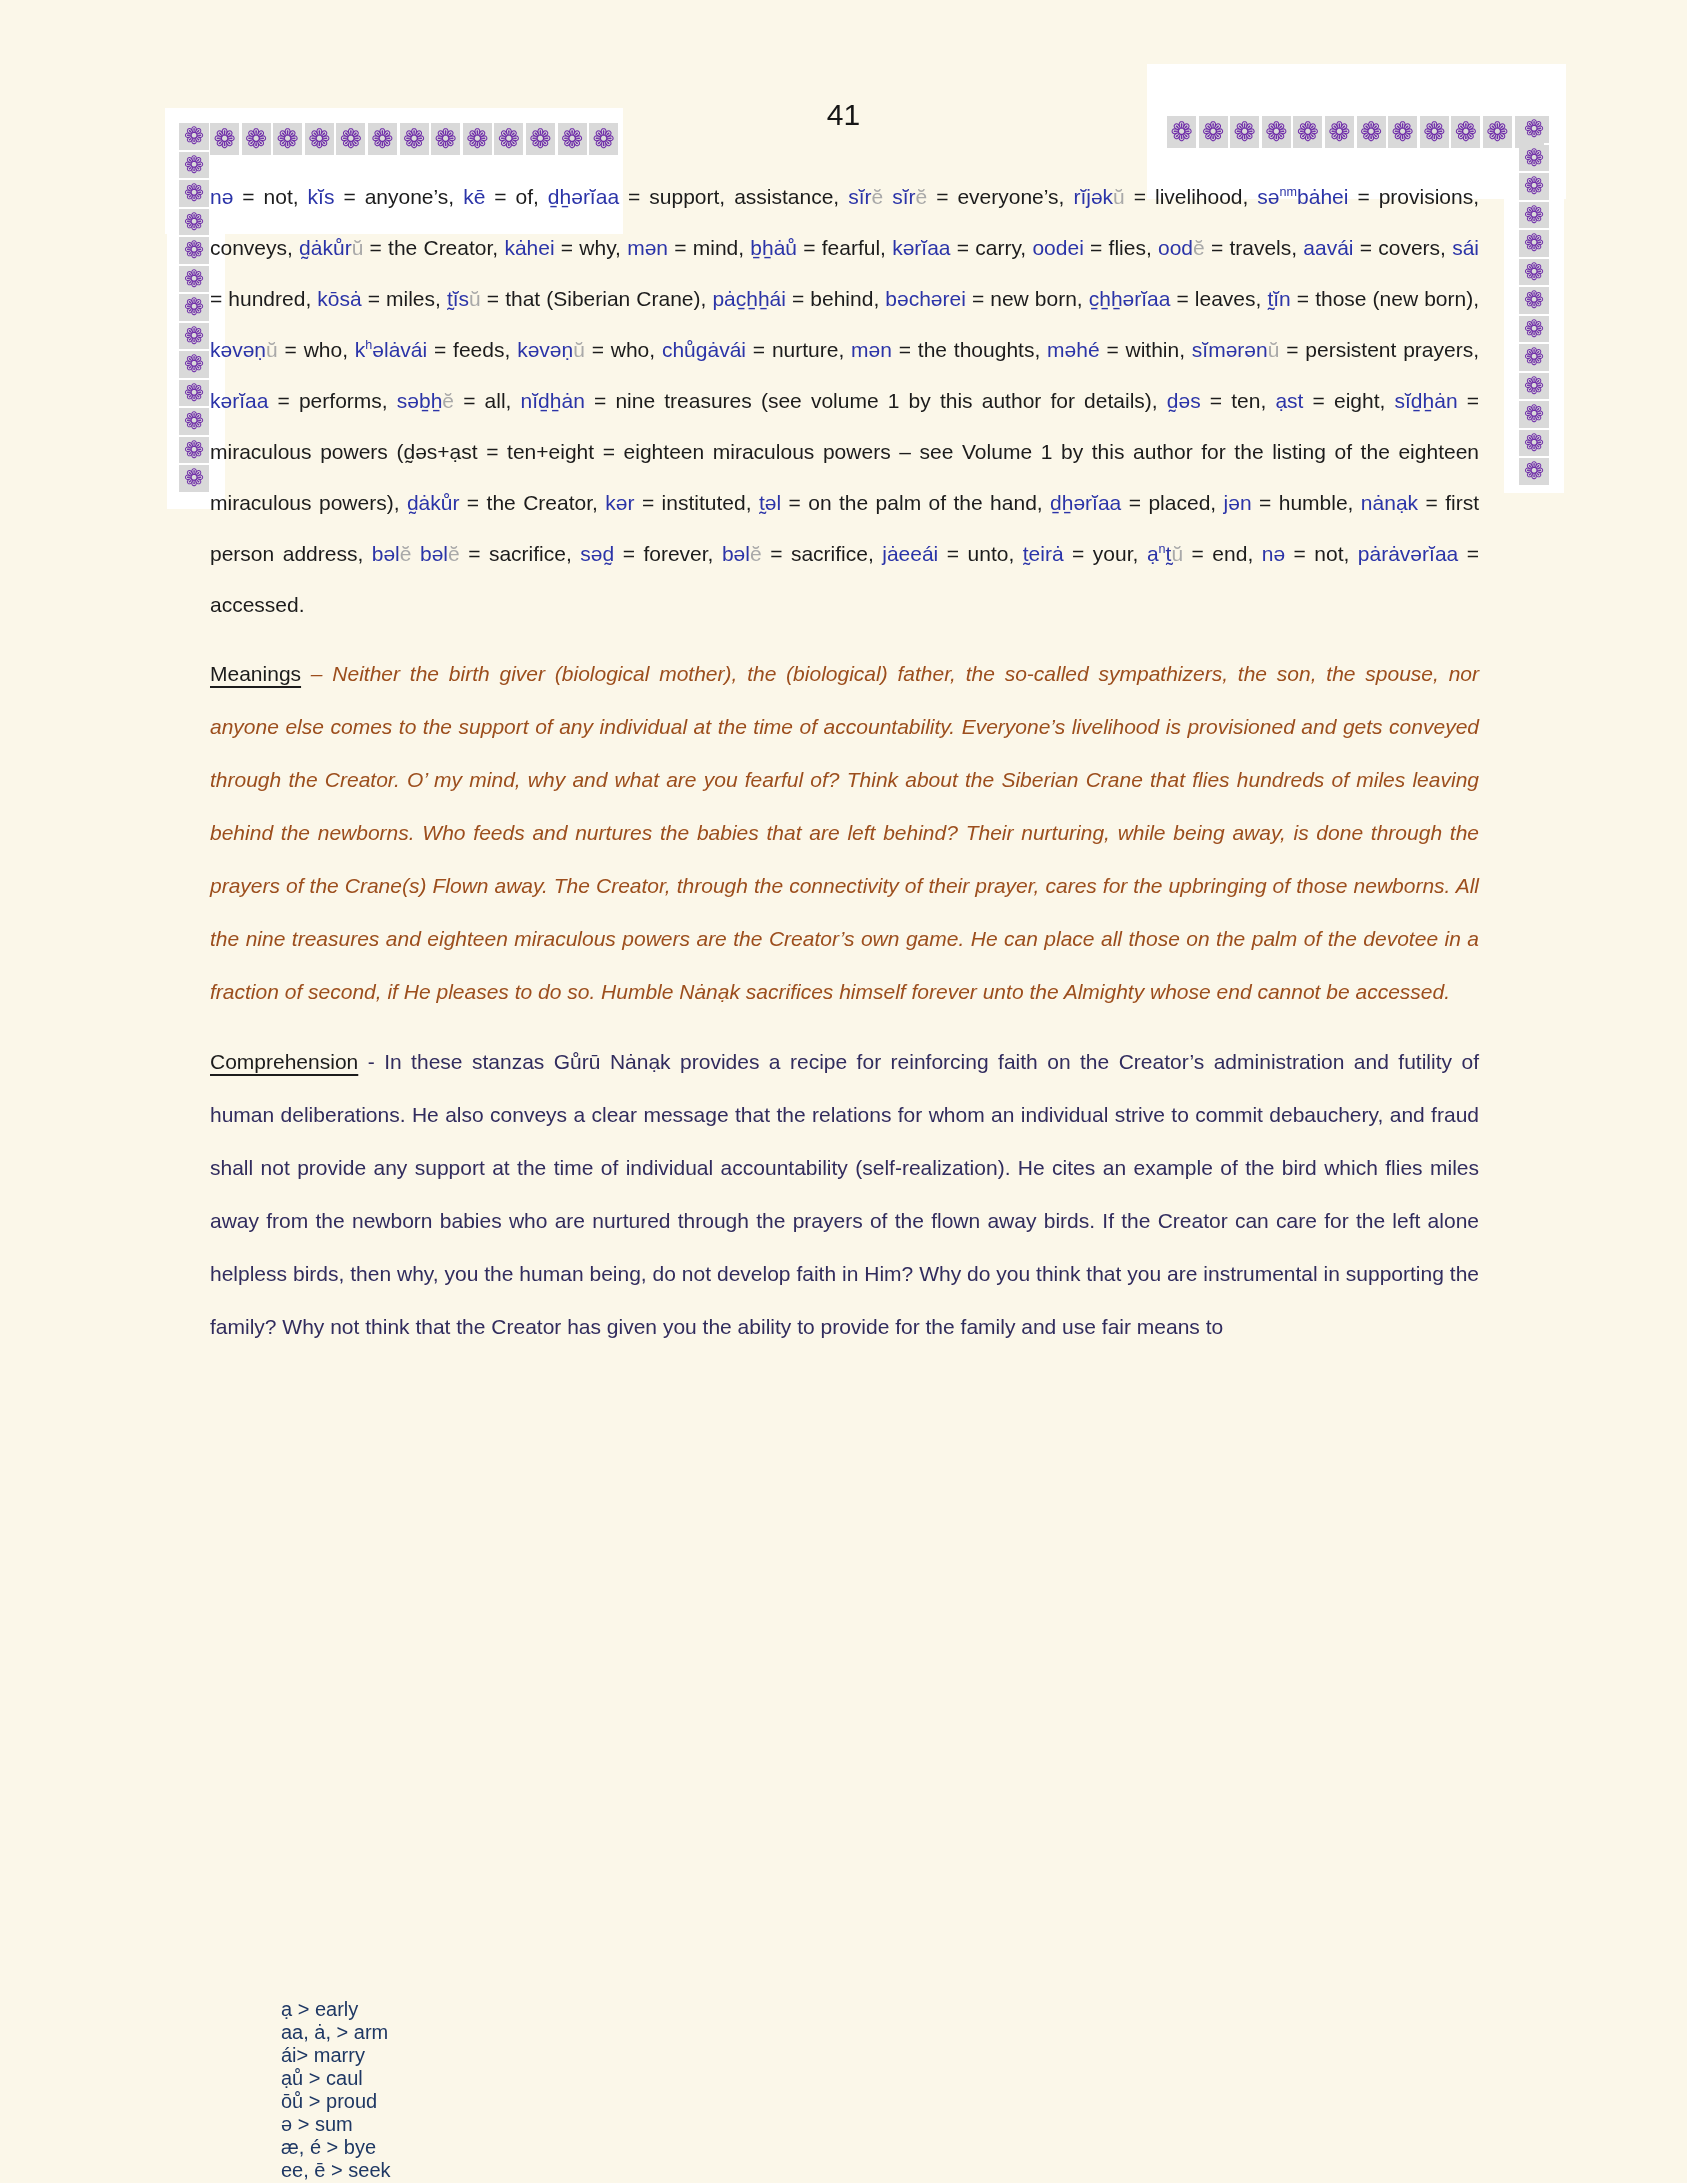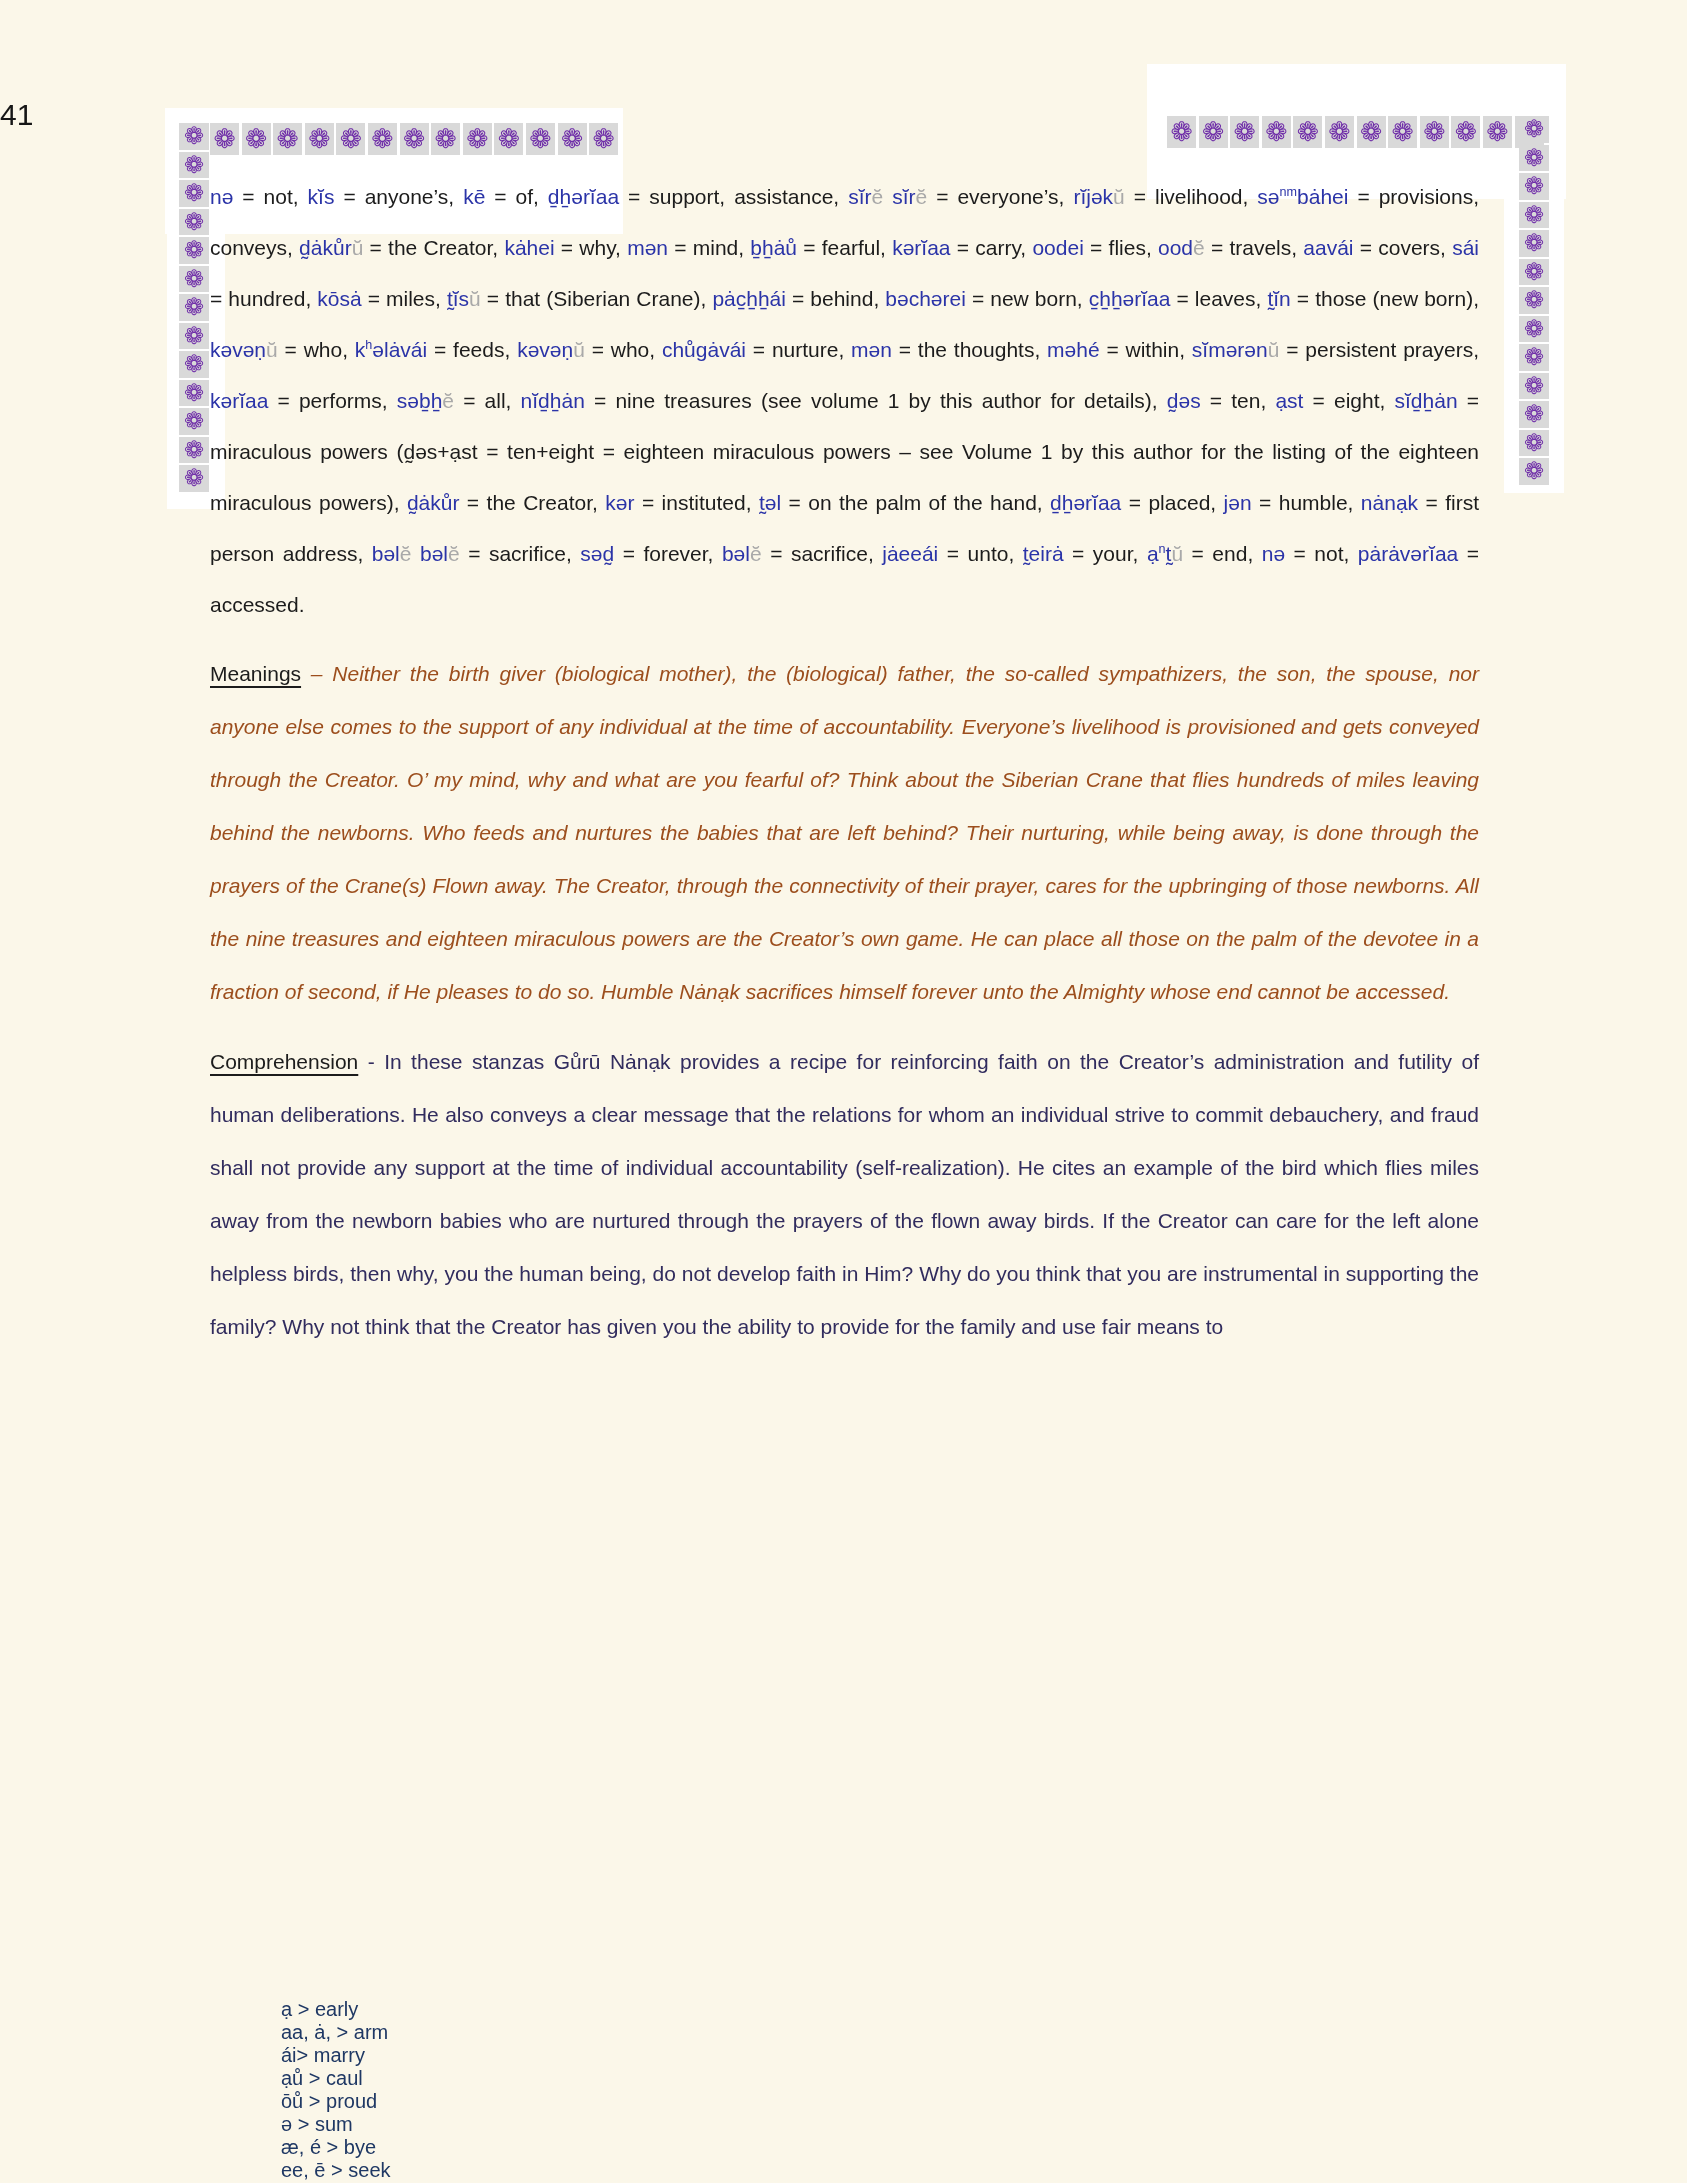--- a/index.html
+++ b/index.html
@@ -18,21 +18,21 @@
     width:29px;height:32px;
     background:var(--c-cellbg,#d9d9d9);
     color:var(--c-flower,#6f2da8);
     font-size:26.5px;line-height:32px;text-align:center;
     font-family:"DejaVu Sans",sans-serif;
   }
   .strip-v .flower-cell{width:30px;height:26.5px;font-size:24px;line-height:26.5px;}
   
   .page-number{
     position:absolute;top:98px;left:0;width:1687px;
-    text-align:left;font-size:30px;color:#161616;
+    text-align:center;font-size:30px;color:#161616;
   }
   
   .content{
     position:absolute;left:210px;top:171px;width:1269px;
   }
   .para{
     font-size:21px;line-height:51px;
     text-align:justify;
     margin:0 0 17px 0;
     color:var(--c-black,#1c1c1c);

